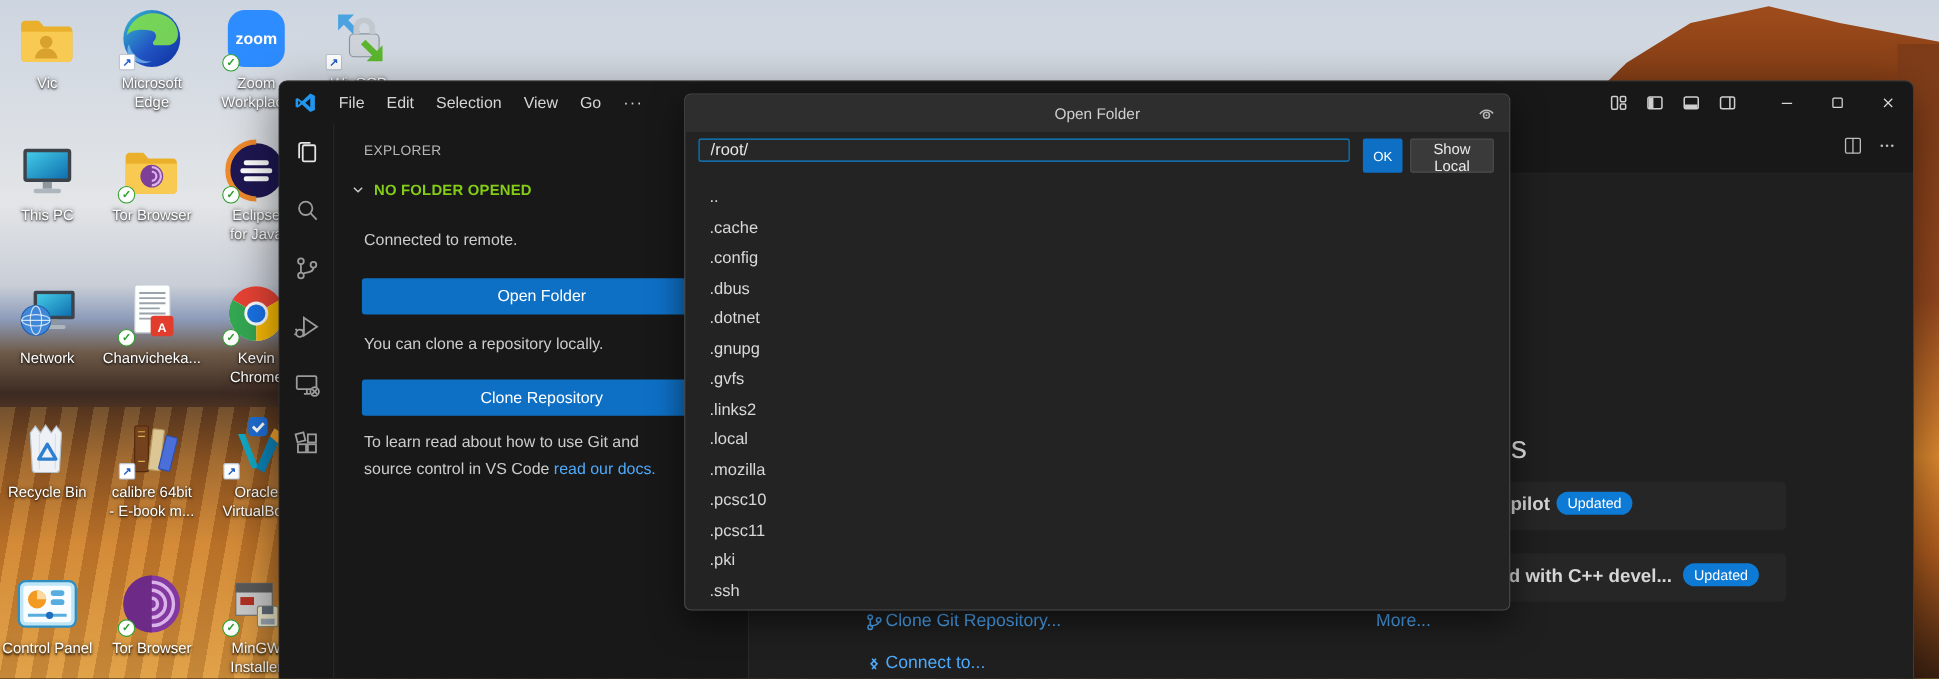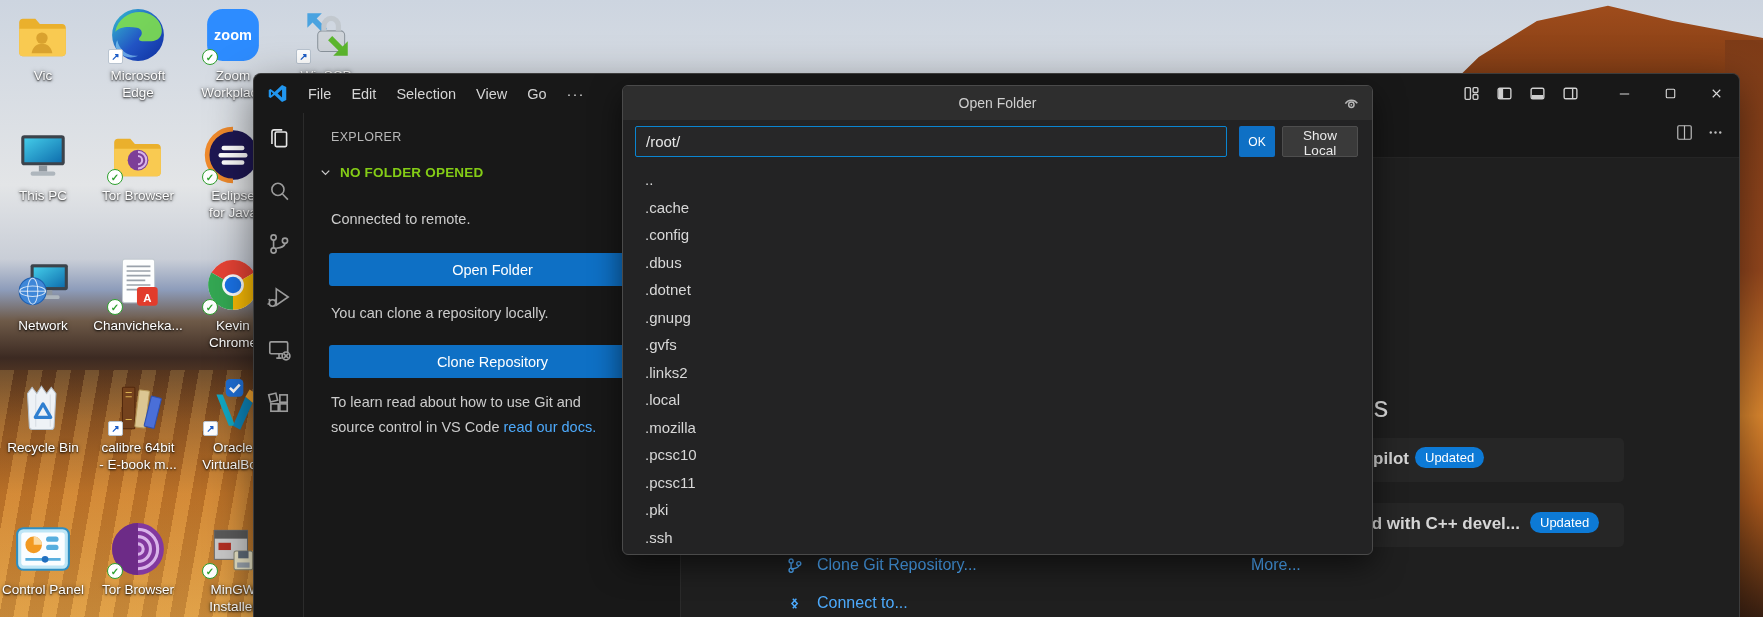--- a/index.html
+++ b/index.html
@@ -60,31 +60,31 @@
   
   #editor{position:relative;flex:1;background:#1f1f1f;}
   #tabstrip{position:absolute;left:0;top:0;right:0;height:45px;background:#181818;border-bottom:1px solid #252525;}
   #tab-actions{position:absolute;right:14px;top:10px;display:flex;align-items:center;gap:12px;color:#bdbdbd;}
   #tab-actions svg{width:19px;height:19px;}
   #walk-heading{position:absolute;left:531px;top:278px;font-size:29px;color:#e2e2e2;white-space:nowrap;}
   .walk-card{position:absolute;left:473px;width:470px;height:44px;background:#262626;border-radius:5px;overflow:hidden;}
   .walk-card .card-title{position:absolute;top:11px;font-size:17px;font-weight:600;color:#d6d6d6;white-space:nowrap;}
   .walk-card .card-badge{position:absolute;top:9px;padding:3px 10px;border-radius:11px;background:#0d7ad6;
     color:#fff;font-size:13px;white-space:nowrap;}
-  .start-link{position:absolute;display:flex;align-items:center;gap:14px;color:#4daafc;font-size:16px;cursor:pointer;}
+  .start-link{position:absolute;display:flex;align-items:center;gap:2px;color:#4daafc;font-size:16px;cursor:pointer;}
   .start-link svg{width:17px;height:17px;flex:none;}
   #more-link{position:absolute;left:570px;top:443px;font-size:16px;color:#4daafc;cursor:pointer;}
   
   #dialog{position:absolute;left:368px;top:11px;width:751px;height:470px;background:#232324;
     border:1px solid #4a4a4a;border-radius:6px;box-shadow:0 10px 30px rgba(0,0,0,.55);overflow:hidden;z-index:100;}
   #dlg-header{position:relative;height:34px;background:#2e2e2e;display:flex;align-items:center;justify-content:center;}
   #dlg-title{font-size:14px;color:#cfcfcf;}
   #dlg-eye{position:absolute;right:12px;top:8px;width:18px;height:18px;color:#b8b8b8;}
   #dlg-eye svg{width:100%;height:100%;}
-  #dlg-input{position:absolute;left:12px;top:40px;width:592px;height:31px;background:#272728;
+  #dlg-input{position:absolute;left:12px;top:40px;width:592px;height:21px;background:#272728;
     border:1px solid #0a85d1;border-radius:2px;color:#e6e6e6;font-size:15px;padding:0 10px;outline:none;
     font-family:"Liberation Sans",sans-serif;}
   #dlg-ok{position:absolute;left:616px;top:40px;width:36px;height:31px;background:#0e70c5;color:#ffffff;
     border:none;border-radius:2px;font-size:12px;cursor:pointer;font-family:"Liberation Sans",sans-serif;}
   #dlg-showlocal{position:absolute;left:659px;top:40px;width:76px;height:31px;background:#3a3a3a;color:#eaeaea;
     border:1px solid #4e4e4e;border-radius:2px;font-size:13.5px;cursor:pointer;font-family:"Liberation Sans",sans-serif;}
   #file-list{position:absolute;left:0;top:80px;right:0;bottom:0;overflow:hidden;}
   .file-row{height:27.5px;line-height:27.5px;padding-left:22px;font-size:15px;color:#d8d8d8;cursor:pointer;}
 </style>
 </head>

